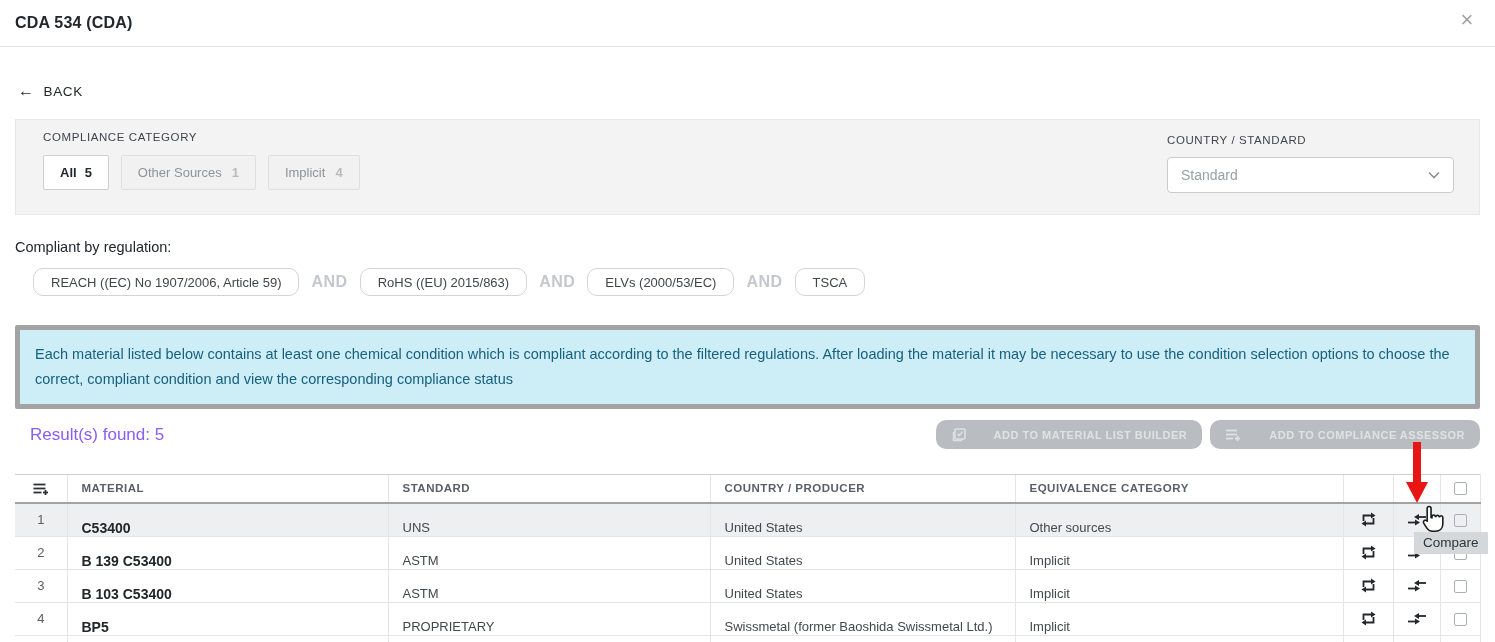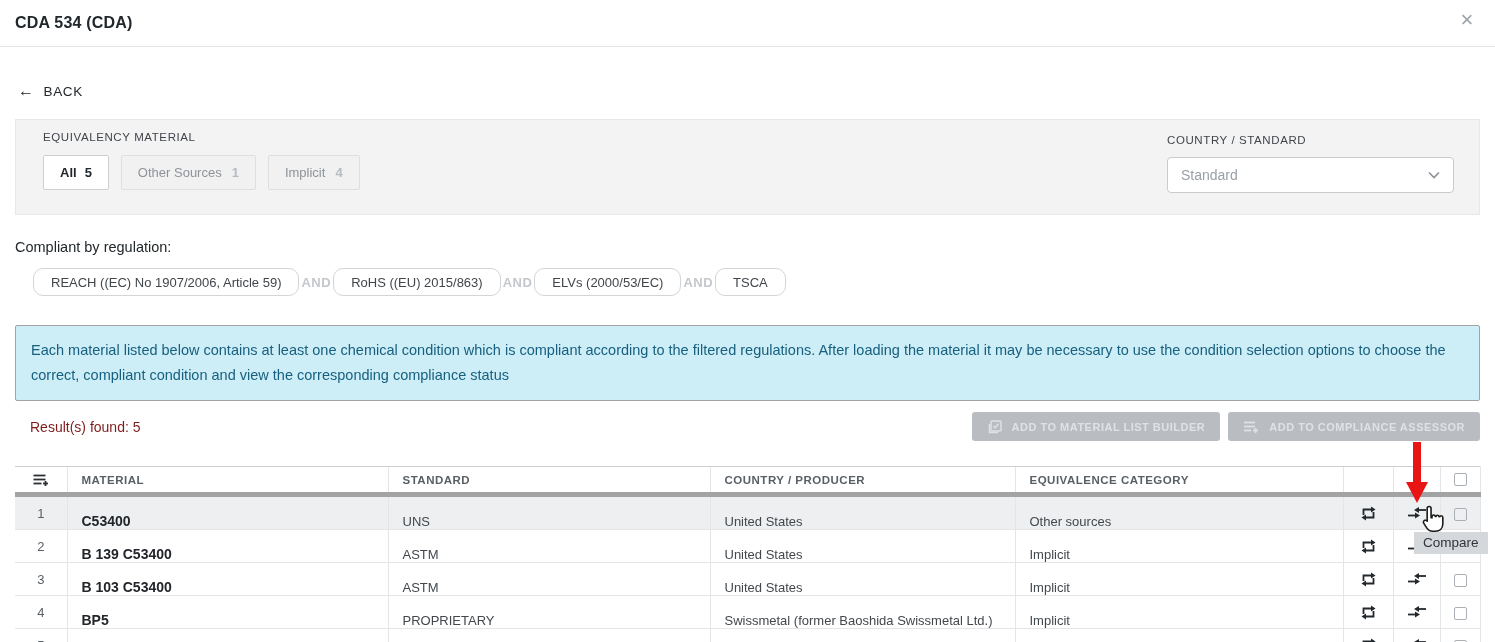--- a/index.html
+++ b/index.html
@@ -37,47 +37,47 @@
     justify-content:space-between; padding:0 12px 0 13px; font-size:14px; color:#9aa0a6;
     cursor:pointer; }
   .chev { width:14px; height:14px; }
 
   
   .reg-label { margin:24px 0 0 15px; font-size:14.5px; }
   .chip-row { margin:13px 0 0 33px; display:flex; align-items:center; }
   .chip { height:28px; display:inline-flex; align-items:center; padding:0 17px;
     background:#fff; border:1px solid #d2d5d8; border-radius:10px; font-size:13px;
     color:#41464b; white-space:nowrap; }
-  .and-sep { font-size:13px; font-weight:bold; letter-spacing:.5px; color:#c4c8cc;
-    margin:0 2px; }
-
-  
-  .banner { margin:29px 15px 8px 15px; background:#cdeef7; border:1px solid #a3a3a3;
+  .and-sep { font-size:16px; font-weight:bold; letter-spacing:.5px; color:#c4c8cc;
+    margin:0 12px; }
+
+  
+  .banner { margin:29px 15px 8px 15px; background:#cdeef7; border:5px solid #a3a3a3;
     border-radius:2px; padding:12px 15px; font-size:14.5px; line-height:25px;
     color:#17607f; }
 
   
   .results-bar { margin:11px 15px 0 15px; display:flex; align-items:center;
     justify-content:space-between; }
-  .results-count { font-size:14px; color:#7f1d1d; padding-left:15px; }
+  .results-count { font-size:17px; color:#8b5cf6; padding-left:15px; }
   .action-btns { display:flex; gap:8px; }
   .action-btn { height:29px; background:#b9bdc1; color:#dfe2e4; border:none;
-    border-radius:3px; font-size:11px; font-weight:bold; letter-spacing:.5px;
-    display:inline-flex; align-items:center; gap:9px; padding:8px 15px;
+    border-radius:10px; font-size:11px; font-weight:bold; letter-spacing:.5px;
+    display:inline-flex; align-items:center; gap:27px; padding:8px 15px;
     font-family:inherit; }
   .action-btn svg { display:block; }
 
   
   .mat-table { margin:25px 15px 0 15px; border-collapse:collapse; table-layout:fixed;
     width:1465px; }
   .mat-table col.c-num { width:52px; } .mat-table col.c-mat { width:321px; }
   .mat-table col.c-std { width:322px; } .mat-table col.c-cty { width:305px; }
   .mat-table col.c-eq { width:328px; } .mat-table col.c-swap { width:50px; }
   .mat-table col.c-cmp { width:47px; } .mat-table col.c-chk { width:40px; }
-  .mat-table th { height:28px; border-top:1px solid #cdd0d3; border-bottom:5px solid #a3a3a3;
+  .mat-table th { height:28px; border-top:1px solid #cdd0d3; border-bottom:2px solid #a3a3a3;
     font-size:11.5px; color:#595f66; letter-spacing:.5px; text-align:left;
     padding:0 0 0 14px; font-weight:bold;margin-left:9px; }
   .mat-table th.sep, .mat-table td.sep { border-left:1px solid #e3e5e7; }
   .mat-table th:last-child, .mat-table td:last-child { border-right:1px solid #e3e5e7; }
   .mat-table td { height:28px; border-bottom:1px solid #e3e5e7; font-size:13px;
     color:#43484d; padding:16px 0 0 14px; white-space:nowrap; overflow:hidden; }
   .mat-table td.num { text-align:center; padding:0; color:#5a6066; }
   .mat-table td.mat { font-size:14px; font-weight:bold; color:#22262a; }
   .mat-table tr.highlight td { background:#edeff1; }
   .icon-cell { text-align:center; padding:0 !important; cursor:pointer; }
@@ -110,21 +110,21 @@
 
 
 <div class="back-link">
   <span class="back-arrow">←</span>
   <span>BACK</span>
 </div>
 
 
 <div class="filter-panel">
   <div>
-    <div class="filter-label">EQUIVALENCY MATERIAL</div>
+    <div class="filter-label">COMPLIANCE CATEGORY</div>
     <div class="seg-row">
       <div class="seg-btn active">
         <span>All</span>
         <span class="seg-count">5</span>
       </div>
       <div class="seg-btn idle">
         <span>Other Sources</span>
         <span class="seg-count">1</span>
       </div>
       <div class="seg-btn idle">

